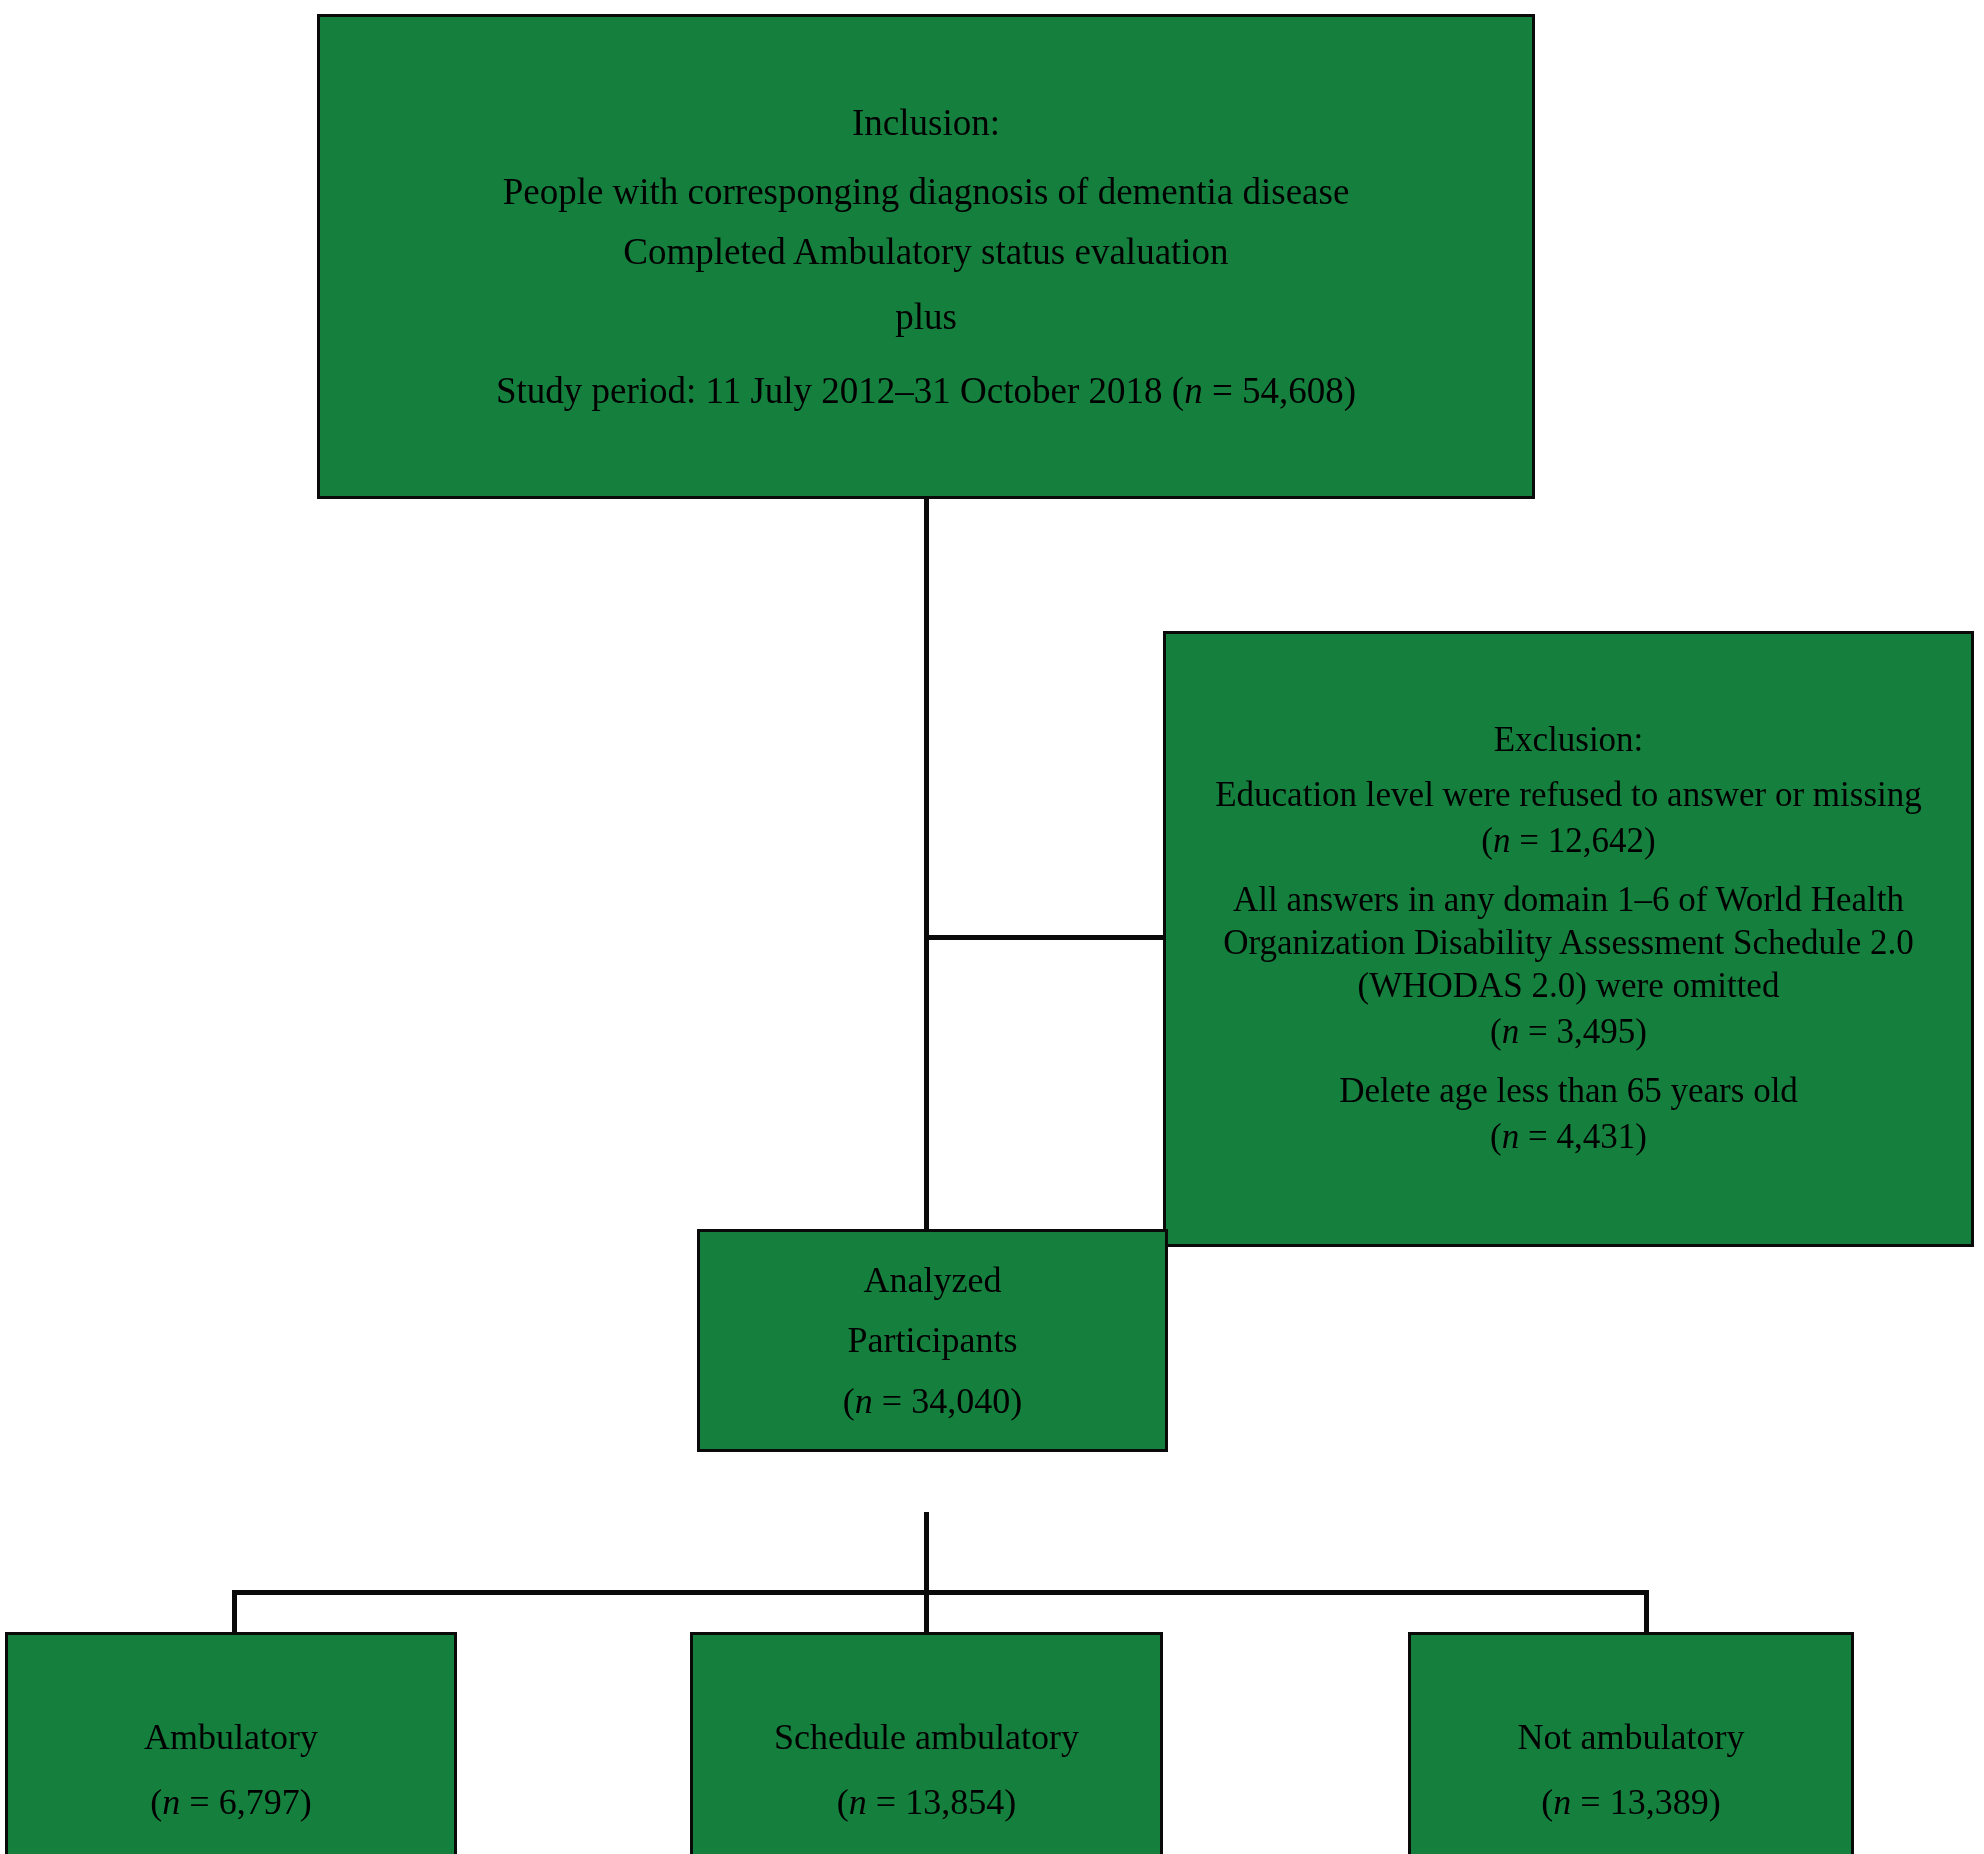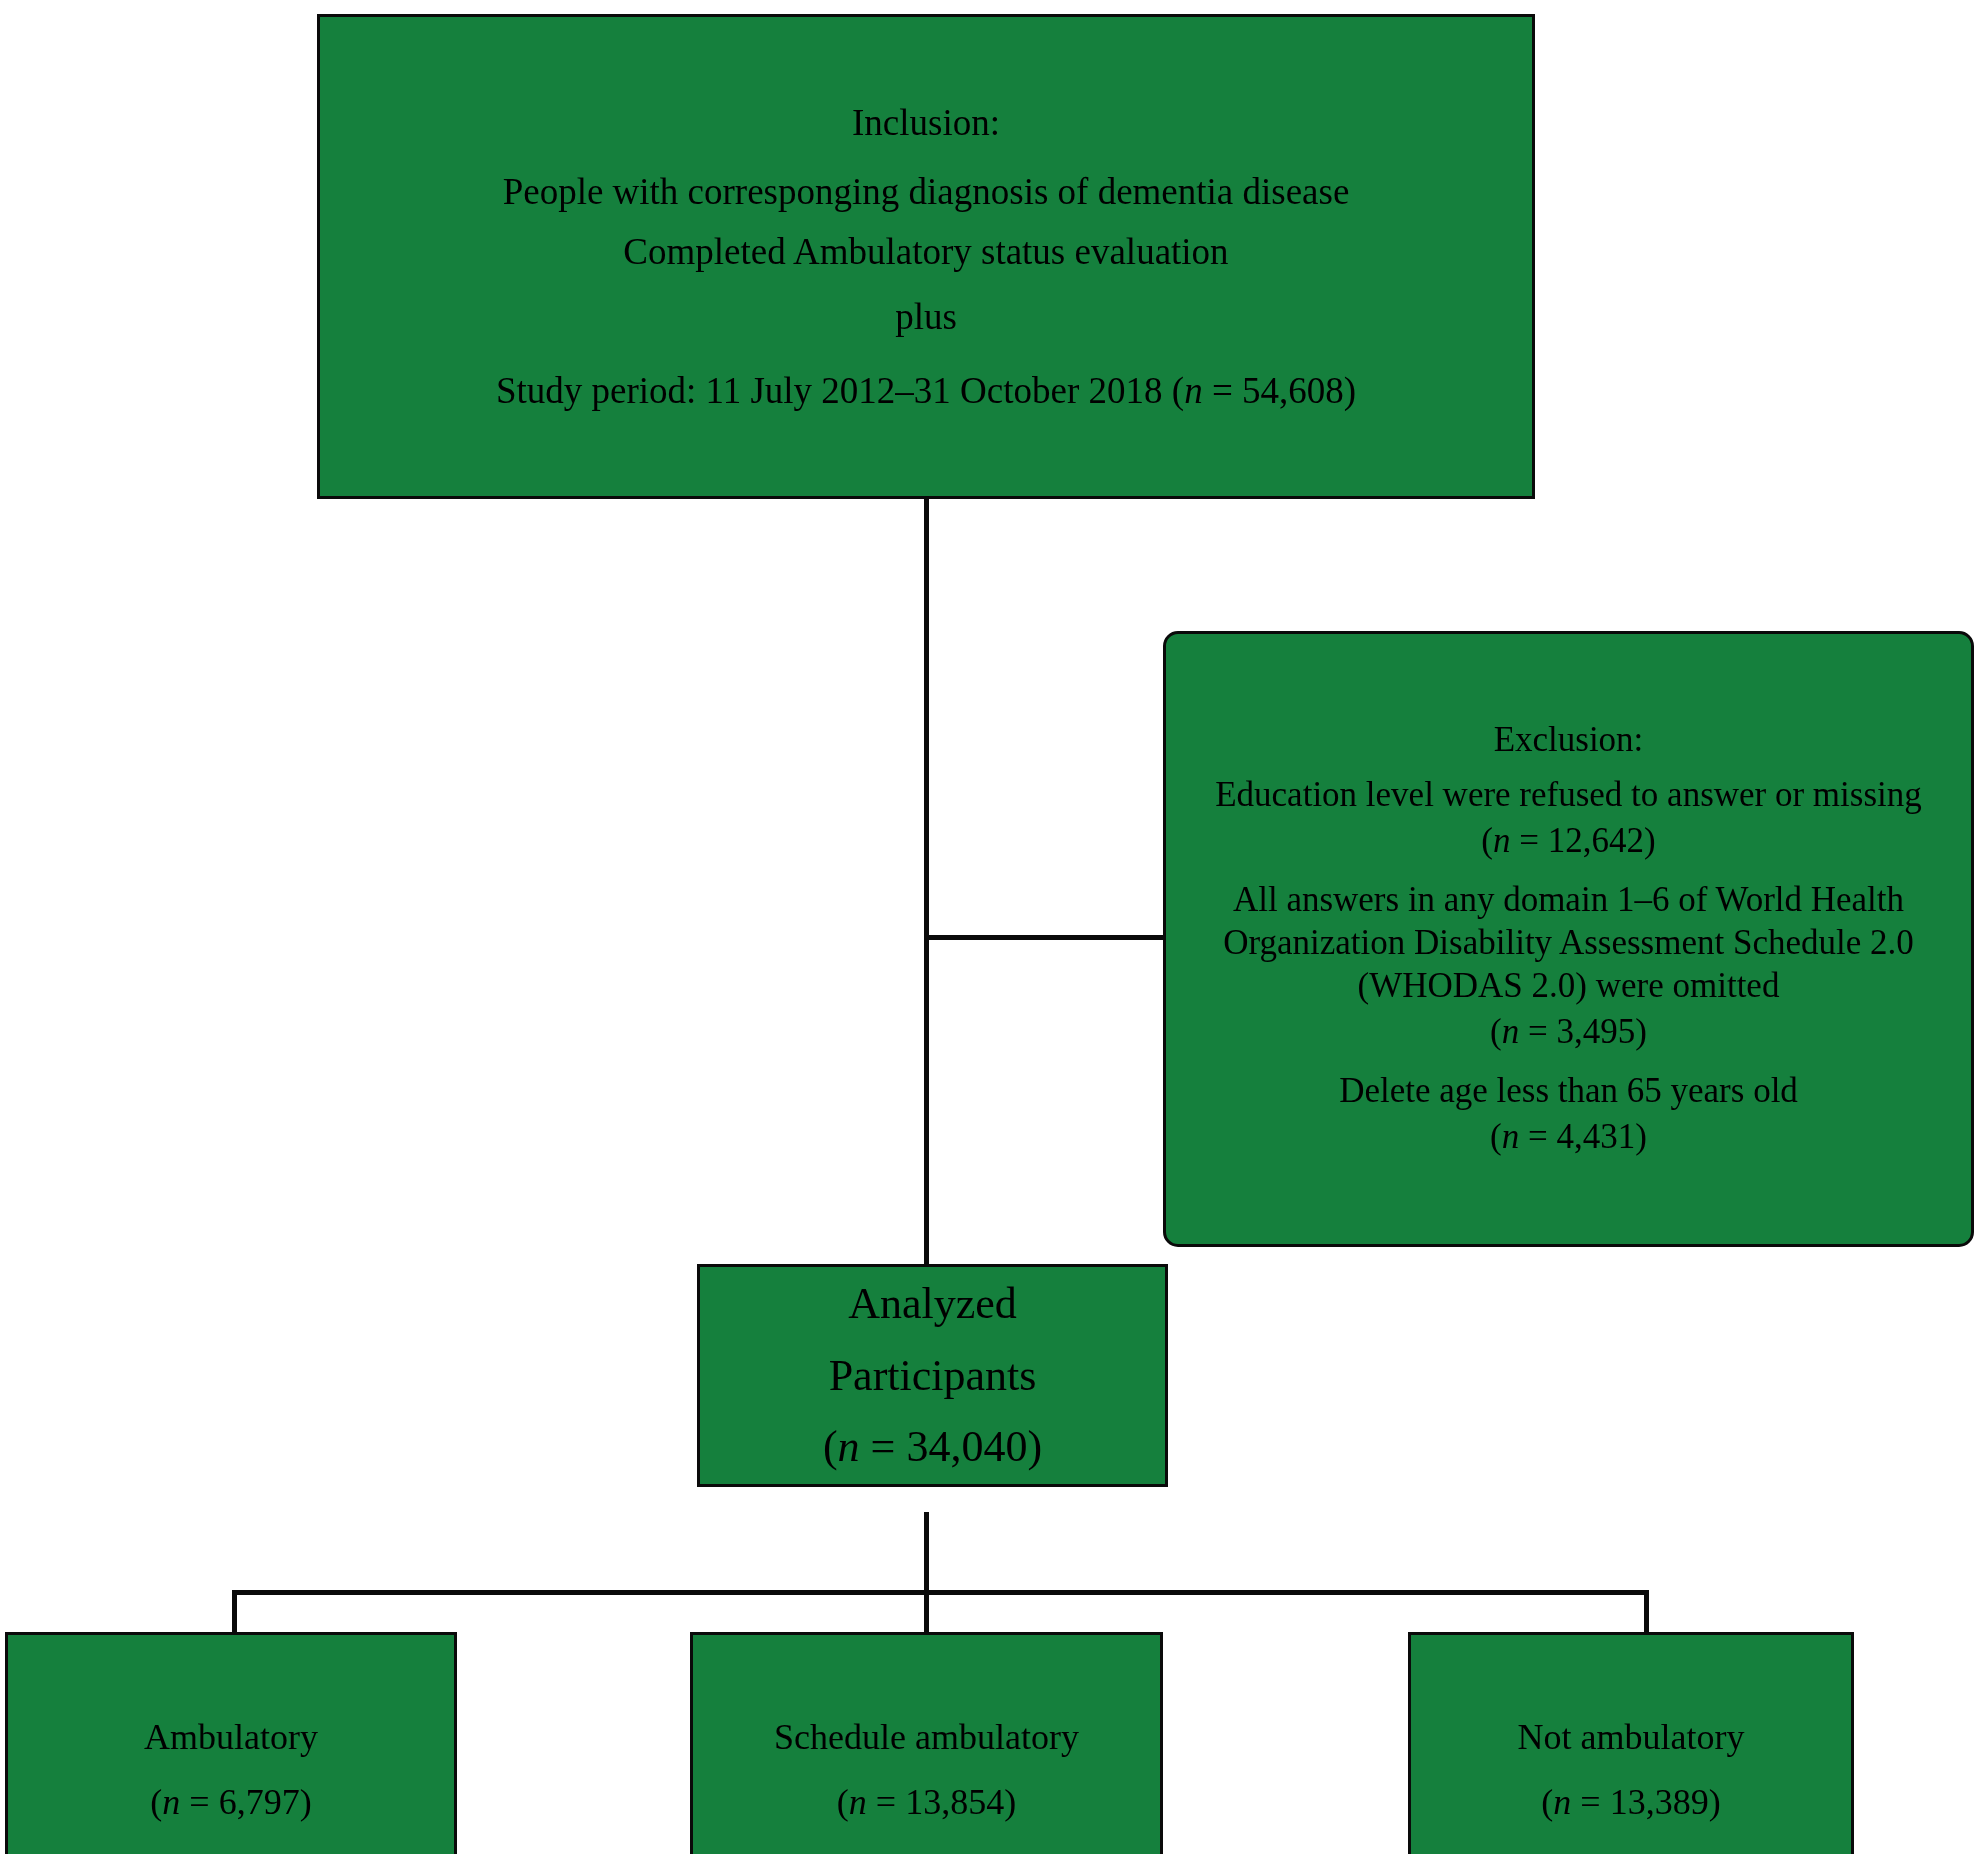--- a/index.html
+++ b/index.html
@@ -52,40 +52,39 @@
 
   
   #node-exclusion {
     left: 1163px;
     top: 631px;
     width: 811px;
     height: 616px;
     font-size: 35px;
     line-height: 1.22;
     padding: 0 13px;
-    border-radius: 15px;
   }
   #node-exclusion .line { margin: 3.5px 0; }
   #node-exclusion .l-title { margin-bottom: 12px; }
   #node-exclusion .l-gap-top { margin-top: 13px; }
   #node-exclusion .wrap {
     display: block;
     width: 100%;
     white-space: normal;
     padding: 0 3px;
     box-sizing: border-box;
   }
 
   
   #node-analyzed {
     left: 697px;
-    top: 1264px;
+    top: 1229px;
     width: 471px;
     height: 223px;
-    font-size: 44px;
+    font-size: 36px;
     line-height: 1.45;
   }
   #node-analyzed .line { margin: 4px 0; }
 
   
   .outcome {
     top: 1632px;
     height: 276px;
     font-size: 36px;
     line-height: 1.55;

